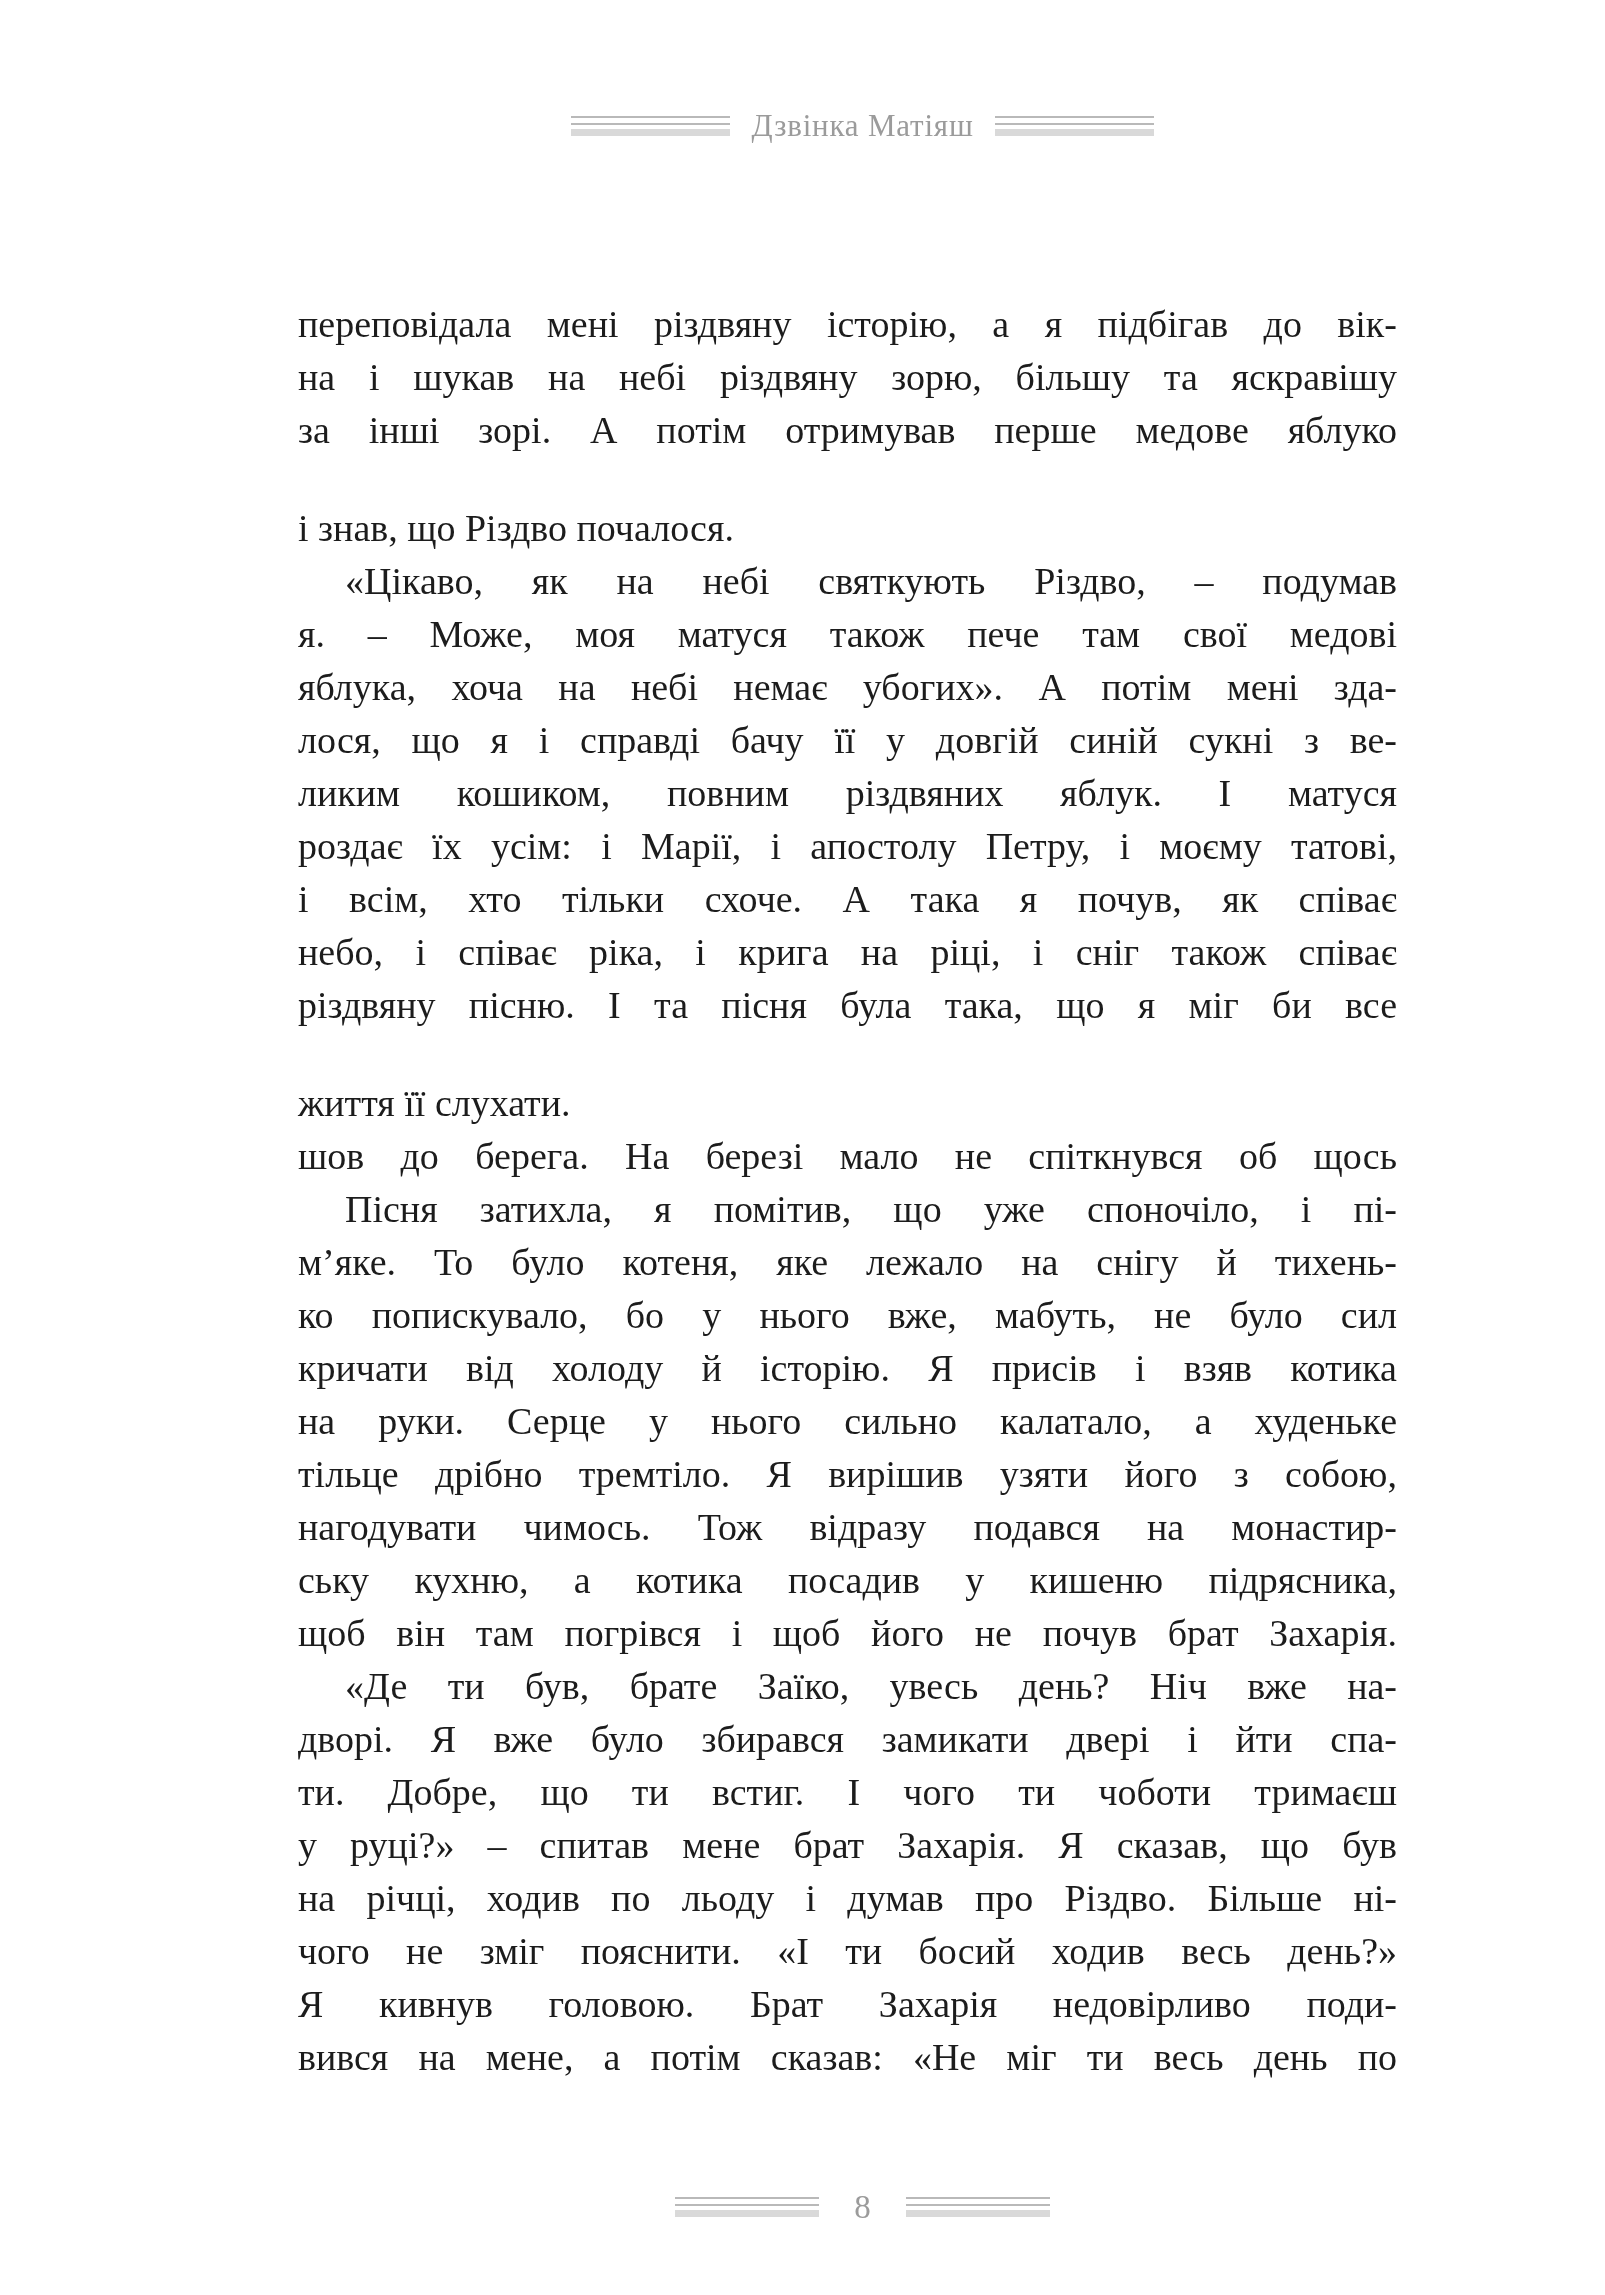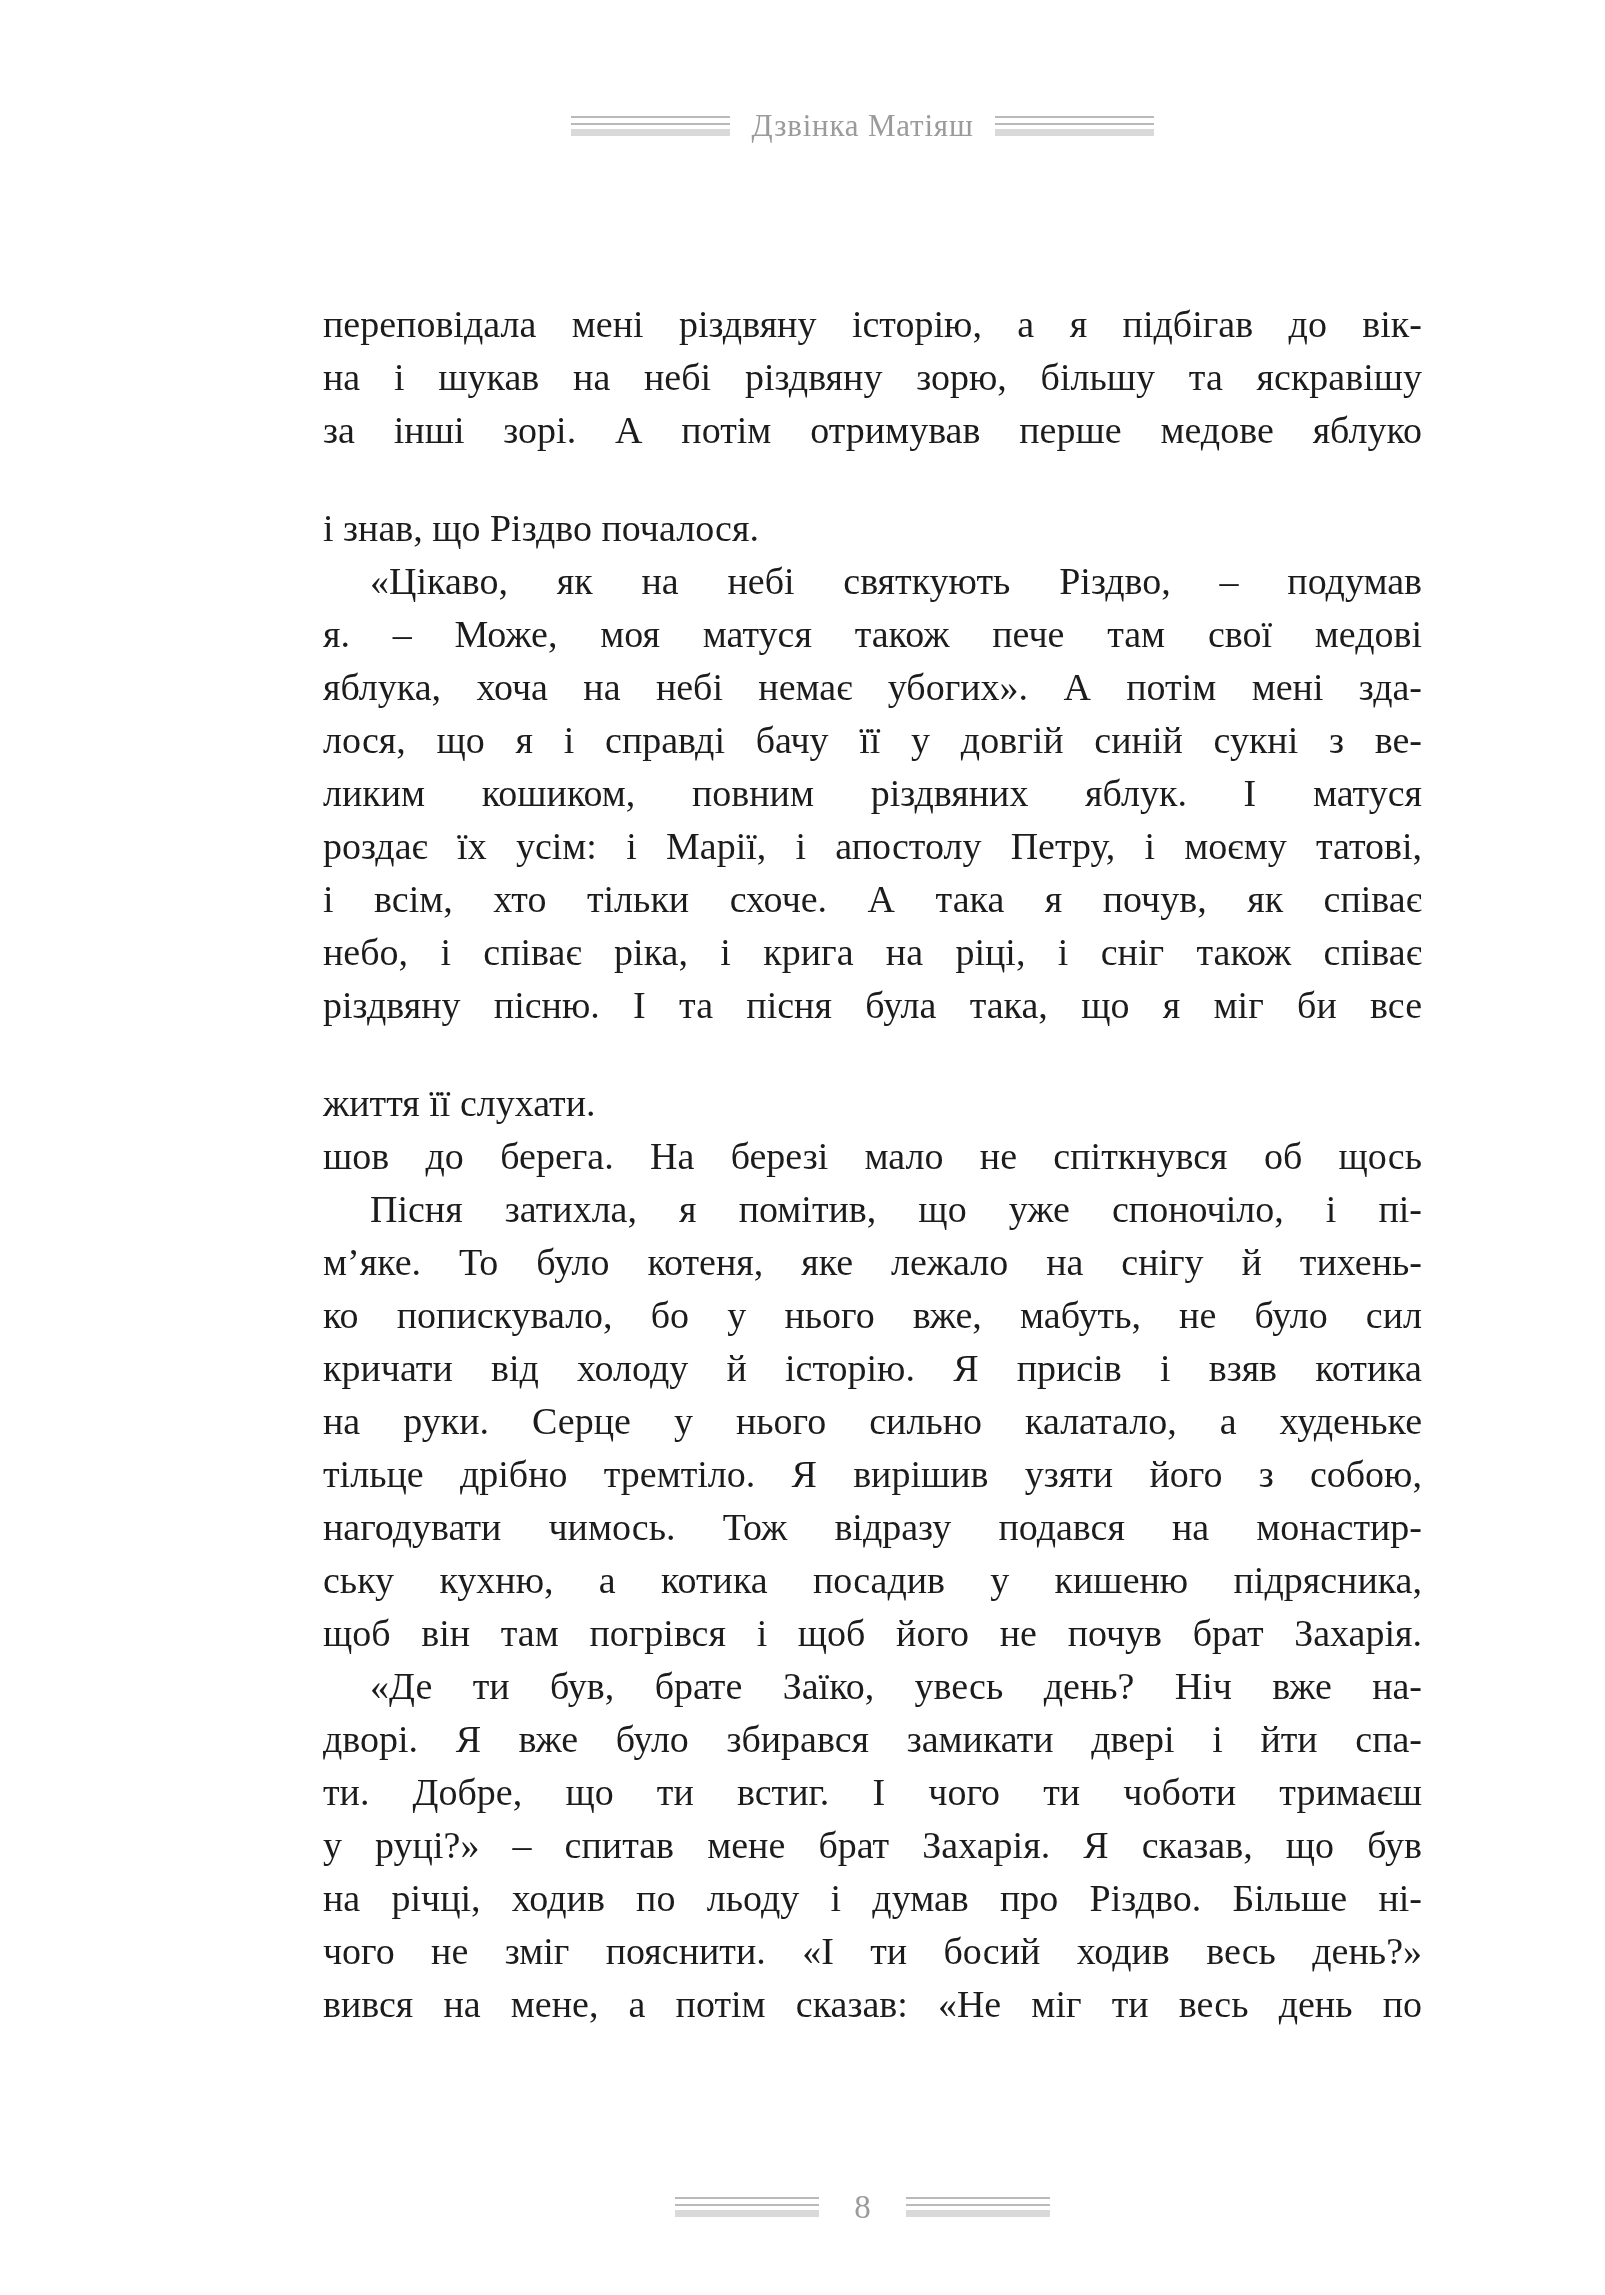--- a/index.html
+++ b/index.html
@@ -50,21 +50,21 @@
   .ornament .rule-thick {
     height: 6.7px;
     background: #d9d9d9;
   }
   .footer .ornament { width: 144px; }
 
   
   .page-text {
     position: absolute;
     top: 298px;
-    left: 323px;
+    left: 298px;
     width: 1099px;
   }
   .line {
     height: 53px;
     line-height: 53px;
     font-size: 38px;
     text-align: justify;
     text-align-last: justify;
     white-space: normal;
     overflow: visible;
@@ -146,20 +146,21 @@
         <div class="line">ську кухню, а котика посадив у кишеню підрясника,</div>
         <div class="line">щоб він там погрівся і щоб його не почув брат Захарія.</div>
       </div>
       <div class="paragraph">
         <div class="line indent">«Де ти був, брате Заїко, увесь день? Ніч вже на-</div>
         <div class="line">дворі. Я вже було збирався замикати двері і йти спа-</div>
         <div class="line">ти. Добре, що ти встиг. І чого ти чоботи тримаєш</div>
         <div class="line">у руці?» – спитав мене брат Захарія. Я сказав, що був</div>
         <div class="line">на річці, ходив по льоду і думав про Різдво. Більше ні-</div>
         <div class="line">чого не зміг пояснити. «І ти босий ходив весь день?»</div>
+        <div class="line">Я кивнув головою. Брат Захарія недовірливо поди-</div>
         <div class="line">вився на мене, а потім сказав: «Не міг ти весь день по</div>
       </div>
     </div>
 
   <div class="footer">
     <div class="ornament">
       <div class="rule-thin"></div>
       <div class="rule-thin"></div>
       <div class="rule-thick"></div>
     </div>

